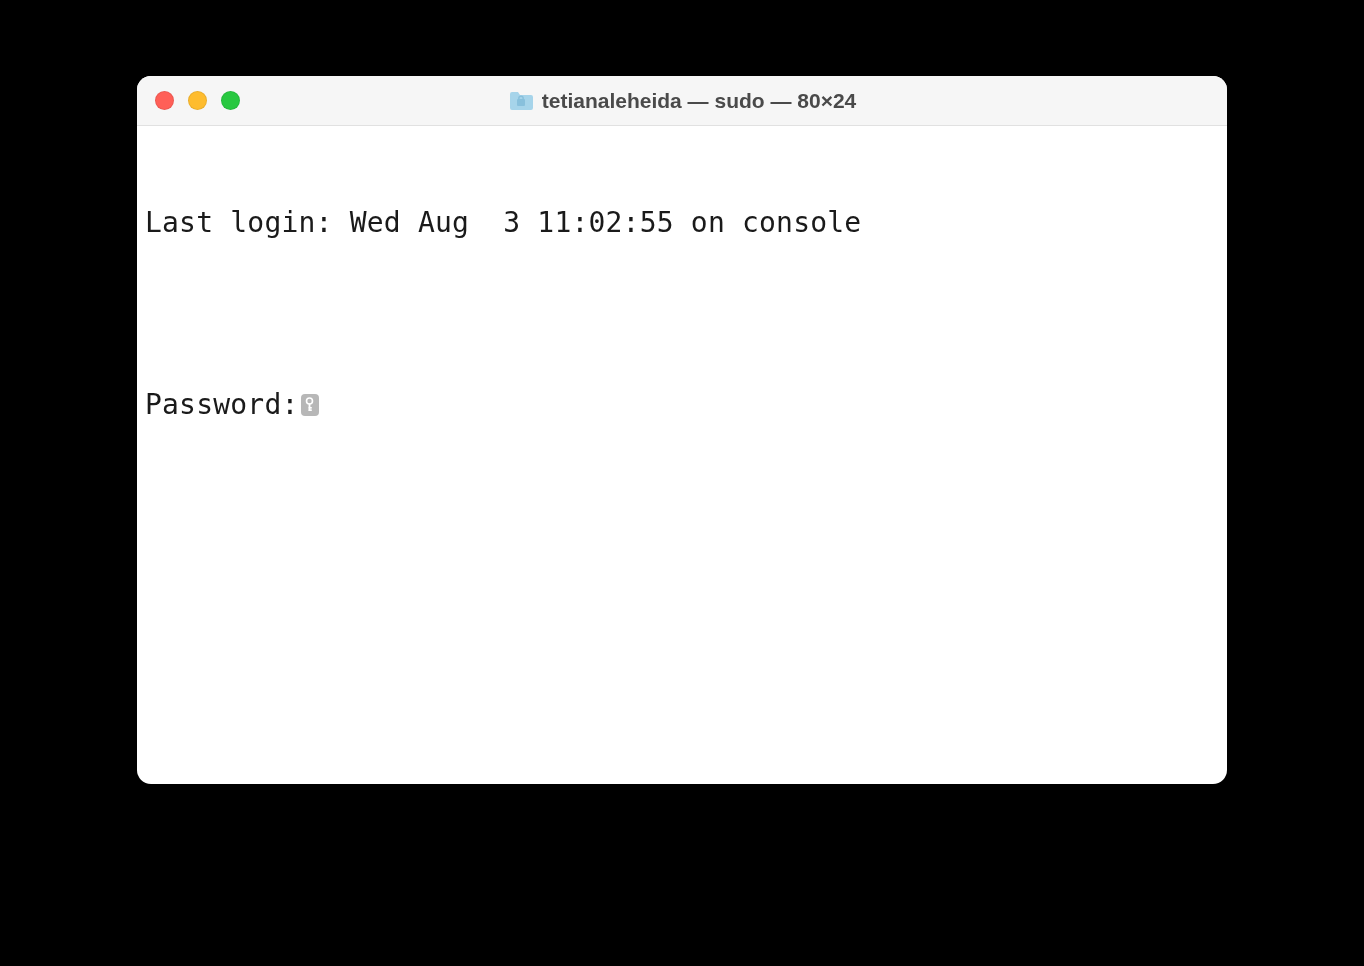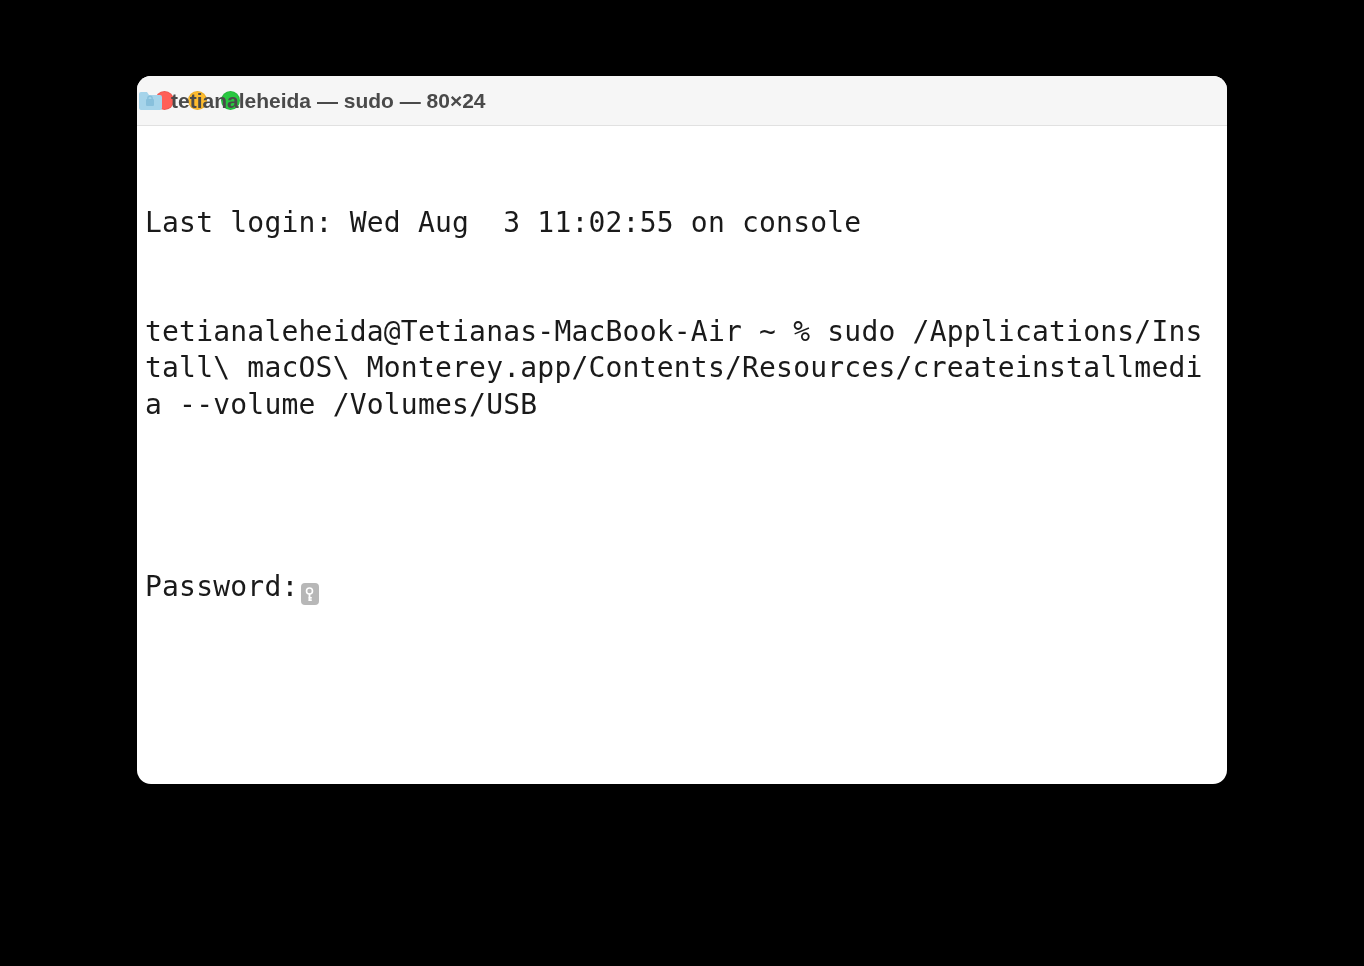--- a/index.html
+++ b/index.html
@@ -49,20 +49,21 @@
     }
     .tl-close { background: #ff5f57; border: 1px solid rgba(0,0,0,0.08); }
     .tl-min { background: #febc2e; border: 1px solid rgba(0,0,0,0.08); }
     .tl-max { background: #28c840; border: 1px solid rgba(0,0,0,0.08); }
     .title-area {
       position: absolute;
       left: 0;
       right: 0;
       display: flex;
       align-items: center;
+      justify-content: center;
       gap: 8px;
       pointer-events: none;
     }
     .folder-icon {
       width: 26px;
       height: 22px;
       position: relative;
     }
     .folder-icon svg {
       width: 100%;
@@ -85,21 +86,21 @@
       word-break: break-all;
       overflow: hidden;
       letter-spacing: 0.2px;
       font-weight: 500;
     }
     .term-line {
       display: block;
     }
     .password-line {
       display: flex;
-      align-items: flex-end;
+      align-items: center;
     }
     .key-icon {
       display: inline-flex;
       align-items: center;
       justify-content: center;
       width: 18px;
       height: 22px;
       background: #b7b7b7;
       border-radius: 4px;
       margin-left: 2px;
@@ -126,21 +127,20 @@
           <path d="M2 4 Q2 2 4 2 L10 2 L12 5 L23 5 Q25 5 25 7 L25 18 Q25 20 23 20 L4 20 Q2 20 2 18 Z" fill="#a6d4ea"></path>
           <rect x="9" y="9" width="8" height="7" rx="1" fill="#88c0dc"></rect>
           <circle cx="13" cy="8.5" r="2.2" fill="none" stroke="#88c0dc" stroke-width="1.5"></circle>
         </svg>
       </span>
       <span class="window-title">tetianaleheida — sudo — 80×24</span>
     </div>
   </div>
   <div class="terminal-body">
     <span class="term-line">Last login: Wed Aug  3 11:02:55 on console</span>
-    <span class="term-line">tetianaleheida@Tetianas-MacBook-Air ~ % sudo /Applications/Install\ macOS\ Monterey.app/Contents/Resources/createinstallmedia --volume /Volumes/USB</span>
     <span class="term-line"></span>
     <span class="password-line">
       <span>Password:</span>
       <span class="key-icon">
         <svg viewBox="0 0 11 15">
           <circle cx="5.5" cy="4" r="3" fill="none" stroke="#fff" stroke-width="1.6"></circle>
           <rect x="4.6" y="6.5" width="1.8" height="7.5" fill="#fff"></rect>
           <rect x="4.6" y="10" width="3.2" height="1.6" fill="#fff"></rect>
           <rect x="4.6" y="12.4" width="3.2" height="1.6" fill="#fff"></rect>
         </svg>

